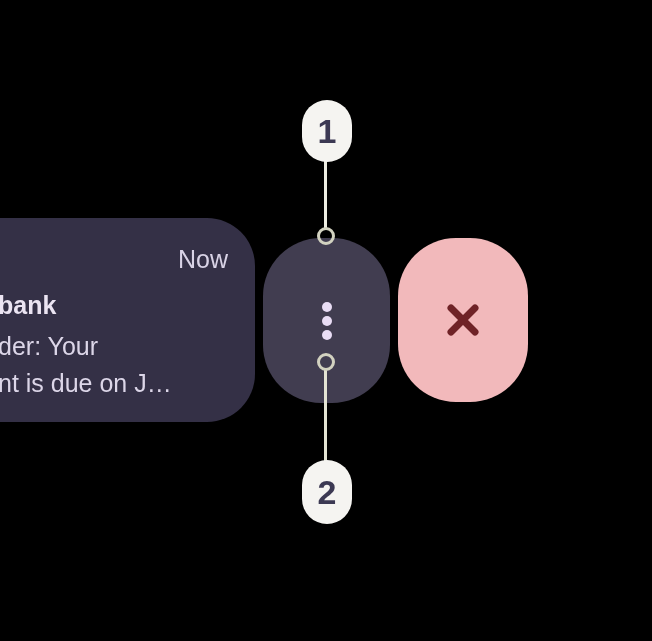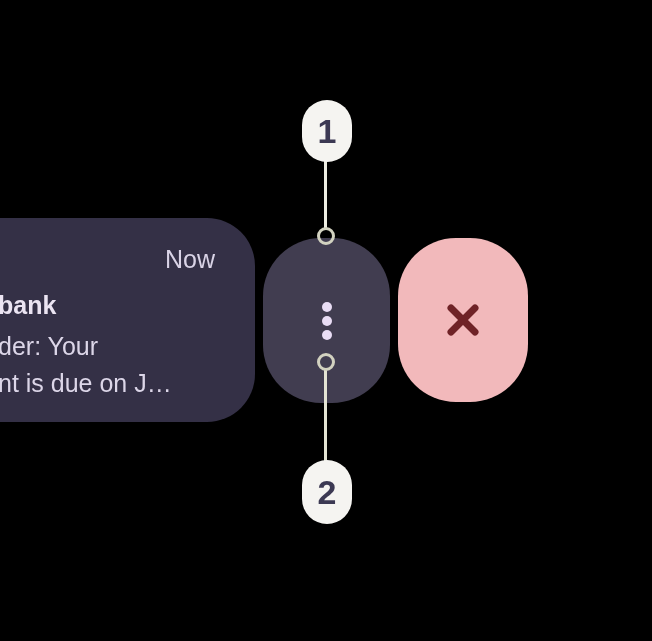--- a/index.html
+++ b/index.html
@@ -23,21 +23,21 @@
     top: 218px;
     width: 325px;
     height: 204px;
     background: var(--card-bg, #343046);
     border-radius: 48px;
     z-index: 1;
   }
   .timestamp {
     position: absolute;
     top: 28px;
-    right: 40px;
+    right: 27px;
     font-size: 25px;
     line-height: 26px;
     color: var(--muted-text, #D9D3E6);
   }
   .notif-text {
     position: absolute;
     left: 68px;          
     top: 73px;
     white-space: nowrap;
   }

